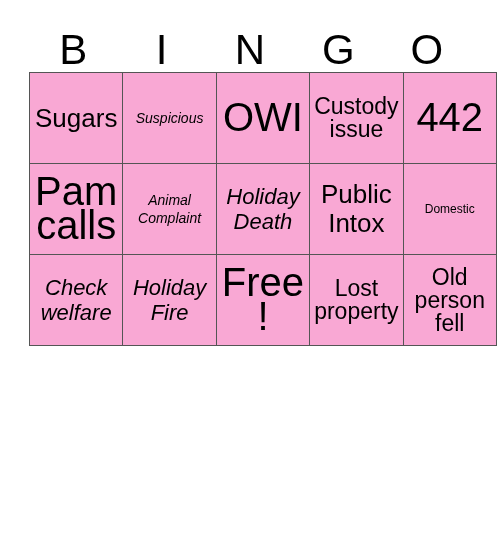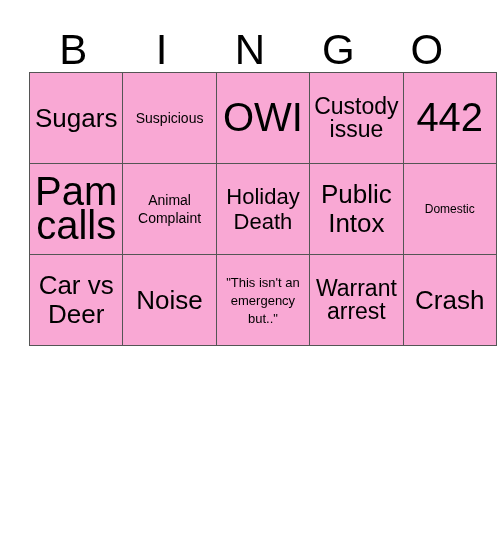--- a/index.html
+++ b/index.html
@@ -54,24 +54,24 @@
     padding: 1px 2px;
     color: #000000;
     background: #f9a8d4;
     overflow: hidden;
     word-wrap: break-word;
   }
 
   
   .t-xxl { font-size: 40px; line-height: 33px; }
   .t-xl  { font-size: 26px; line-height: 29px; }
-  .t-lg  { font-size: 22px; line-height: 25px; }
+  .t-lg  { font-size: 22px; line-height: 25px; font-style: italic; }
   .t-md  { font-size: 23px; line-height: 22px; }
   .t-sm  { font-size: 12px; line-height: 19px; }
-  .t-xs  { font-size: 14px; line-height: 17px; }
+  .t-xs  { font-size: 14px; line-height: 17px; font-style: italic; }
   .t-xxs { font-size: 13px; line-height: 16px; }
 </style>
 </head>
 <body>
 
 <div class="card">
 
   <div class="bingo-header">
     <div class="hcell">B</div>
     <div class="hcell">I</div>
@@ -90,22 +90,22 @@
         <td><span class="t-xxl">442</span></td>
       </tr>
       <tr>
         <td><span class="t-xxl">Pam calls</span></td>
         <td><span class="t-xs">Animal Complaint</span></td>
         <td><span class="t-lg">Holiday Death</span></td>
         <td><span class="t-xl">Public Intox</span></td>
         <td><span class="t-sm">Domestic</span></td>
       </tr>
       <tr>
-        <td><span class="t-xl">Car vs Deer</span></td>
-        <td><span class="t-xl">Noise</span></td>
-        <td><span class="t-xxs">"This isn't an emergency but.."</span></td>
-        <td><span class="t-md">Warrant arrest</span></td>
-        <td><span class="t-xl">Crash</span></td>
+        <td><span class="t-lg">Check welfare</span></td>
+        <td><span class="t-lg">Holiday Fire</span></td>
+        <td><span class="t-xxl">Free!</span></td>
+        <td><span class="t-md">Lost property</span></td>
+        <td><span class="t-md">Old person fell</span></td>
       </tr>
     </tbody>
   </table>
 
 </div>
 
 </body></html>

